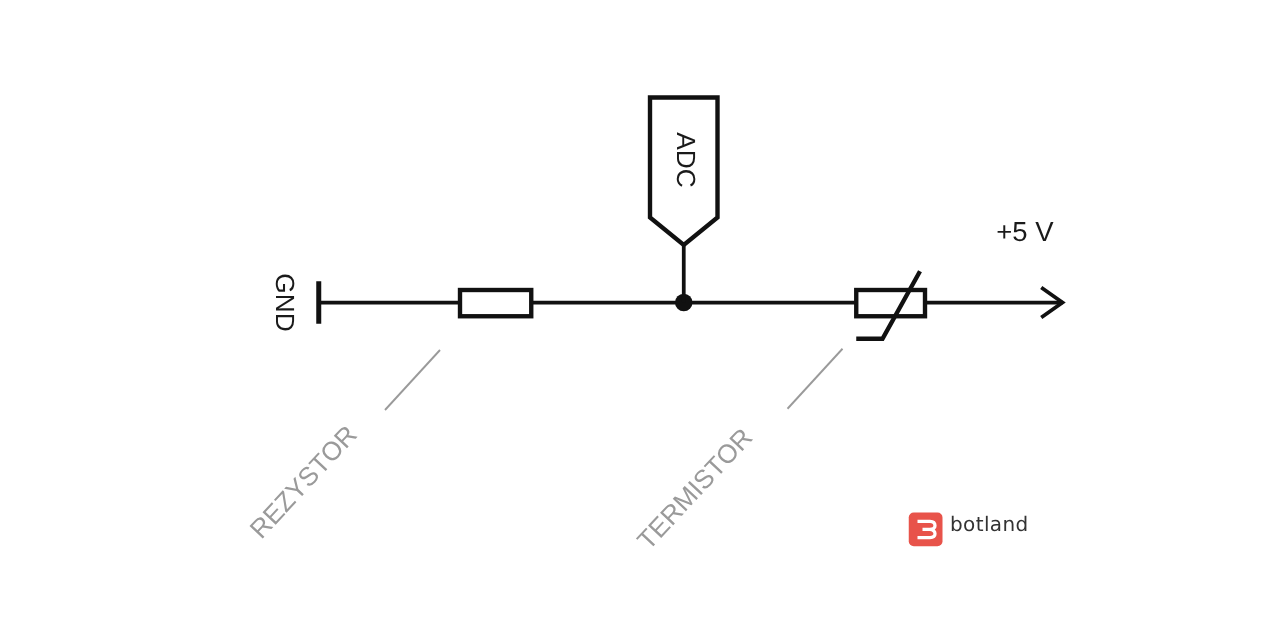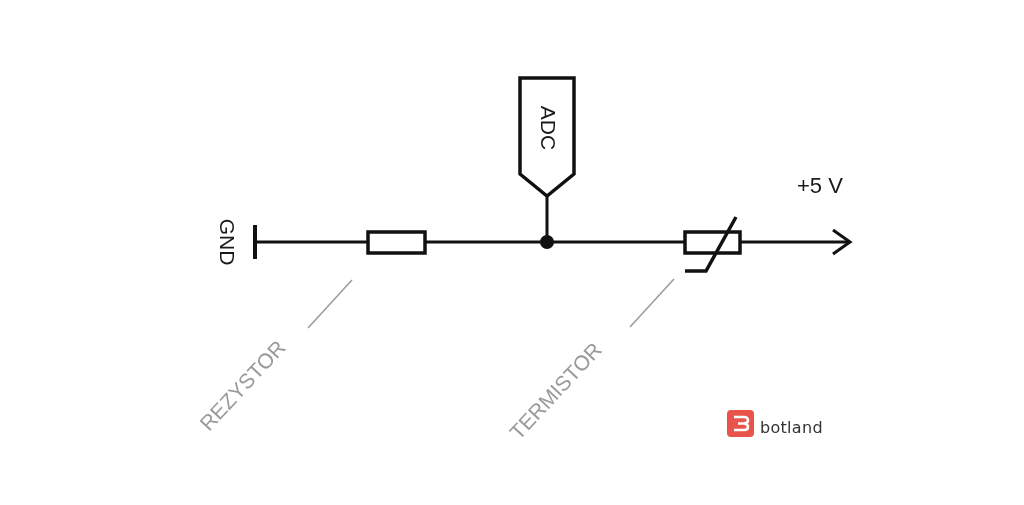--- a/index.html
+++ b/index.html
@@ -1,20 +1,20 @@
 <!DOCTYPE html>
 <html><head>
   <meta charset="utf-8">
   <style>
     html, body { margin: 0; padding: 0; background: #ffffff; }
     body { width: 1024px; height: 505px; overflow: hidden; position: relative; font-family: "Liberation Sans", sans-serif; }
     #canvas { position: absolute; left: 0; top: 0; }
     .label-dark { fill: #1a1a1a; font-family: "Liberation Sans", sans-serif; }
     .label-gray { fill: #9a9a9a; font-family: "Liberation Sans", sans-serif; }
-    .logo { position: absolute; left: 727px; top: 410px; display: flex; align-items: flex-end; gap: 6px; }
+    .logo { position: absolute; left: 727px; top: 410px; display: flex; align-items: flex-start; gap: 6px; }
     .logo-badge { width: 27px; height: 27px; border-radius: 4px; background: #e8534a; position: relative; }
     .logo-text { font-family: "DejaVu Sans", sans-serif; font-size: 16px; color: #333; letter-spacing: 0.3px; }
   </style>
 </head>
 <body>
 
 <svg id="canvas" width="1024" height="505" viewBox="0 0 1024 505">
 
   <line x1="255" y1="242" x2="850" y2="242" stroke="#111" stroke-width="3"></line>
 

